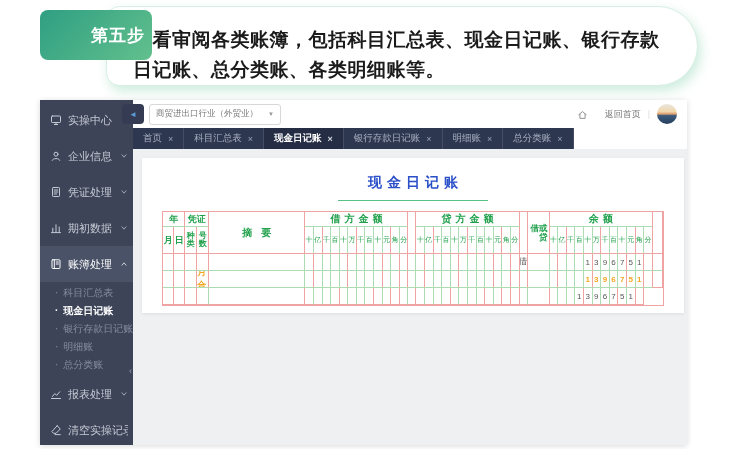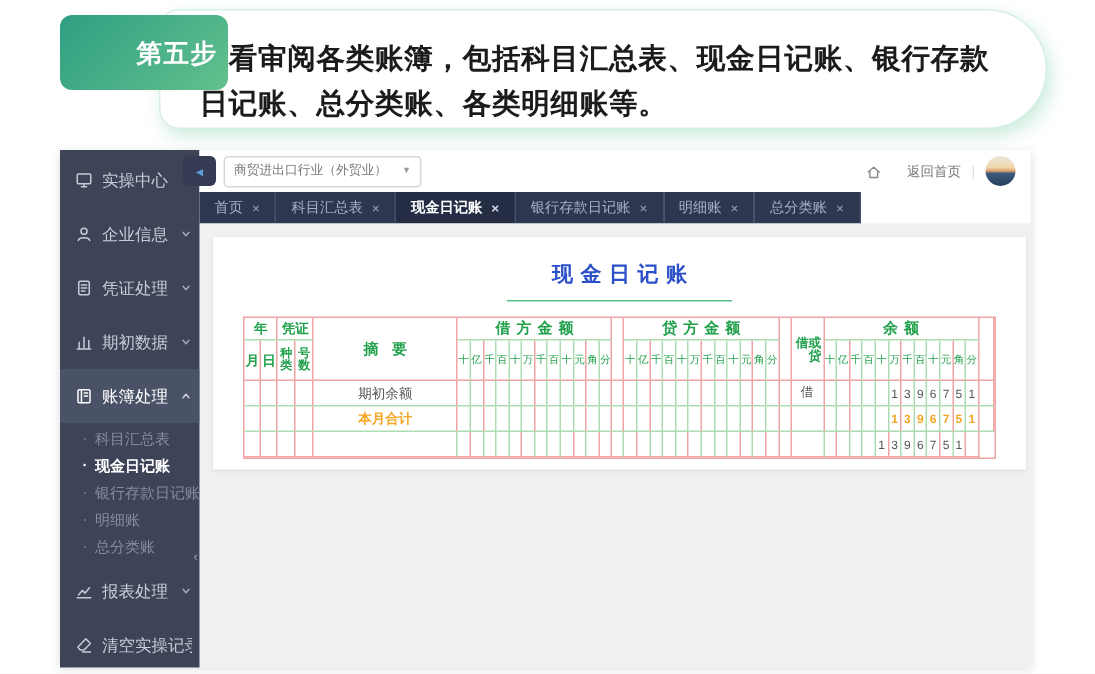--- a/index.html
+++ b/index.html
@@ -328,21 +328,20 @@
               <div class="cell digit-h pb">千</div>
               <div class="cell digit-h pb">百</div>
               <div class="cell digit-h pb">十</div>
               <div class="cell digit-h pb br">元</div>
               <div class="cell digit-h pb">角</div>
               <div class="cell digit-h pb br">分</div>
               <div class="cell val br"></div>
               <div class="cell val br"></div>
               <div class="cell val br"></div>
               <div class="cell val br"></div>
-              <div class="cell val br">期初余额</div>
               <div class="cell digit"></div>
               <div class="cell digit br"></div>
               <div class="cell digit"></div>
               <div class="cell digit"></div>
               <div class="cell digit"></div>
               <div class="cell digit br"></div>
               <div class="cell digit"></div>
               <div class="cell digit"></div>
               <div class="cell digit"></div>
               <div class="cell digit br"></div>

